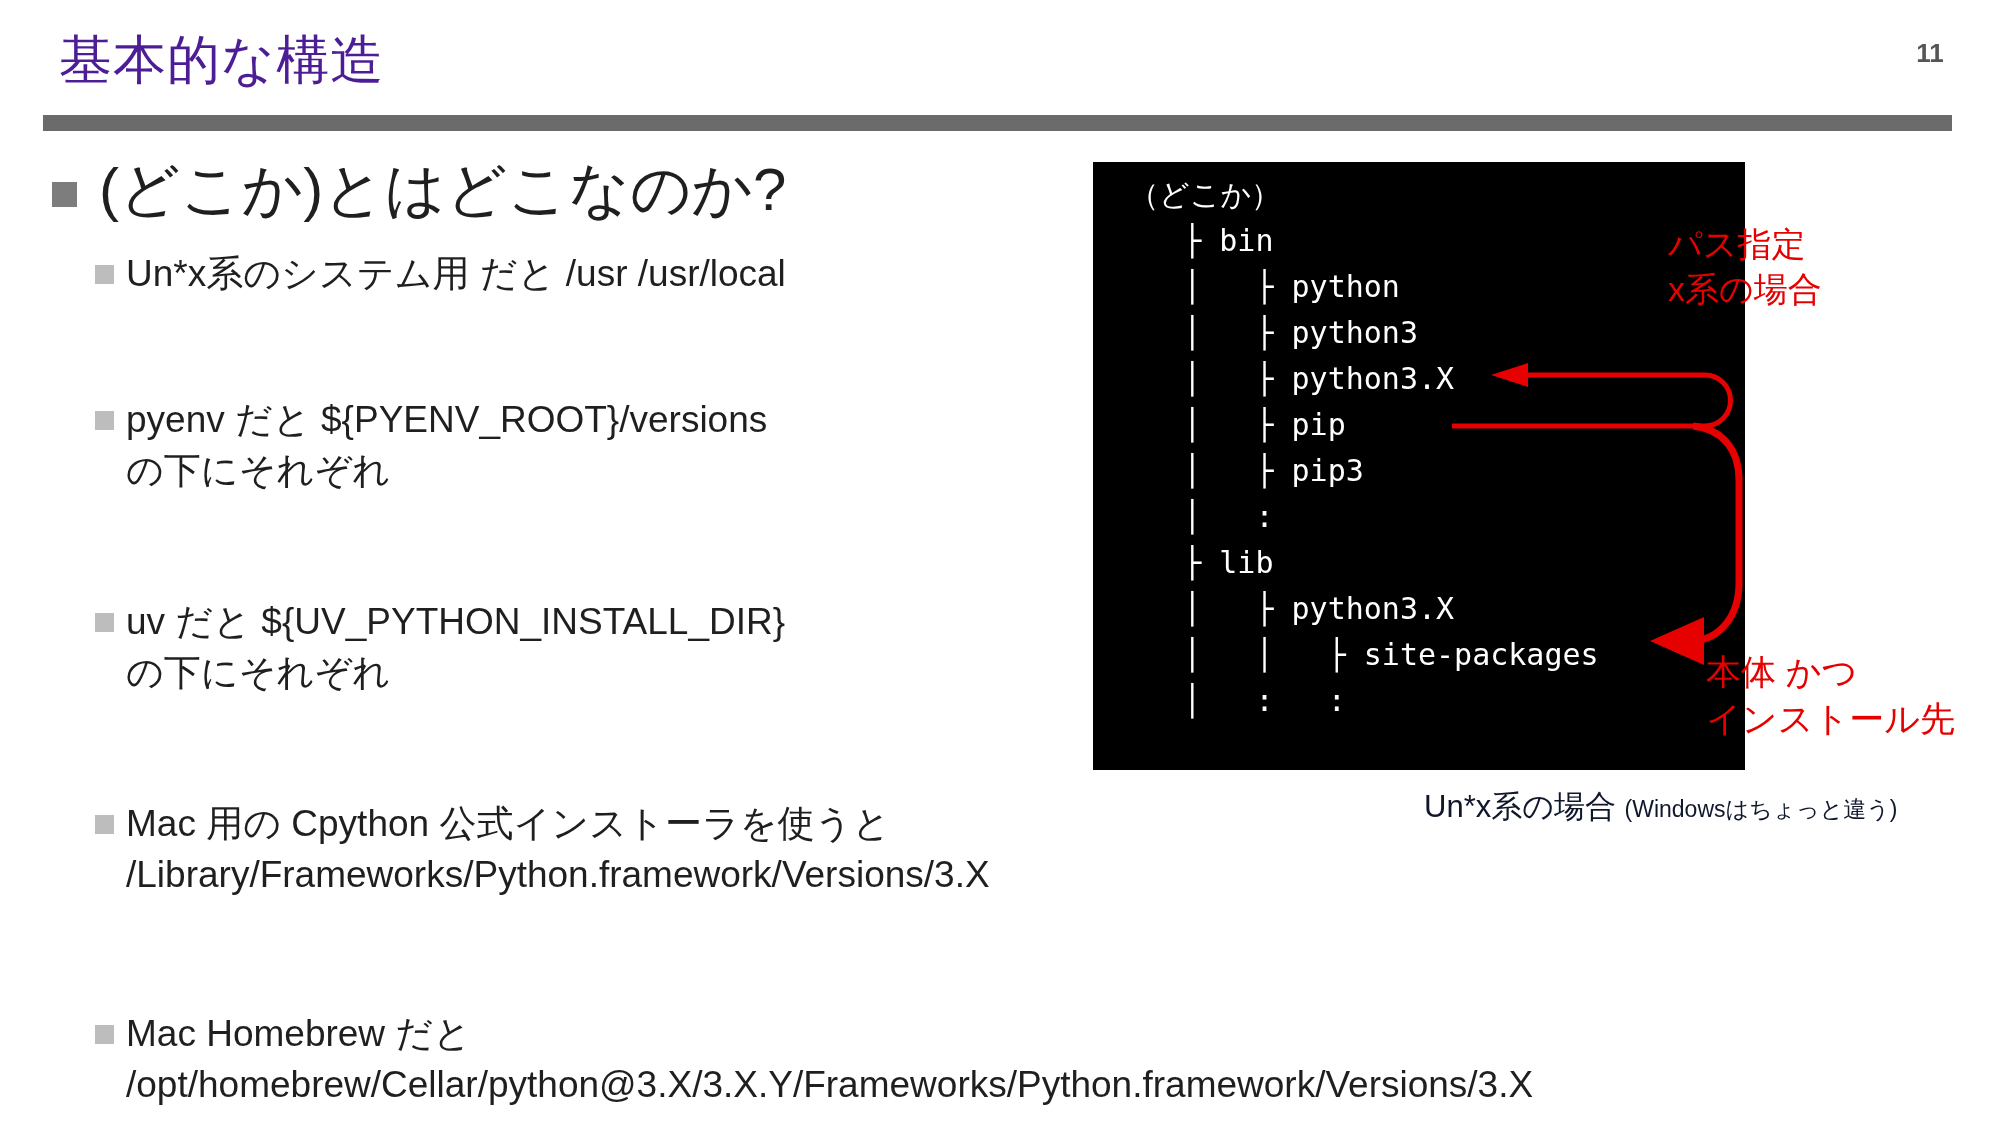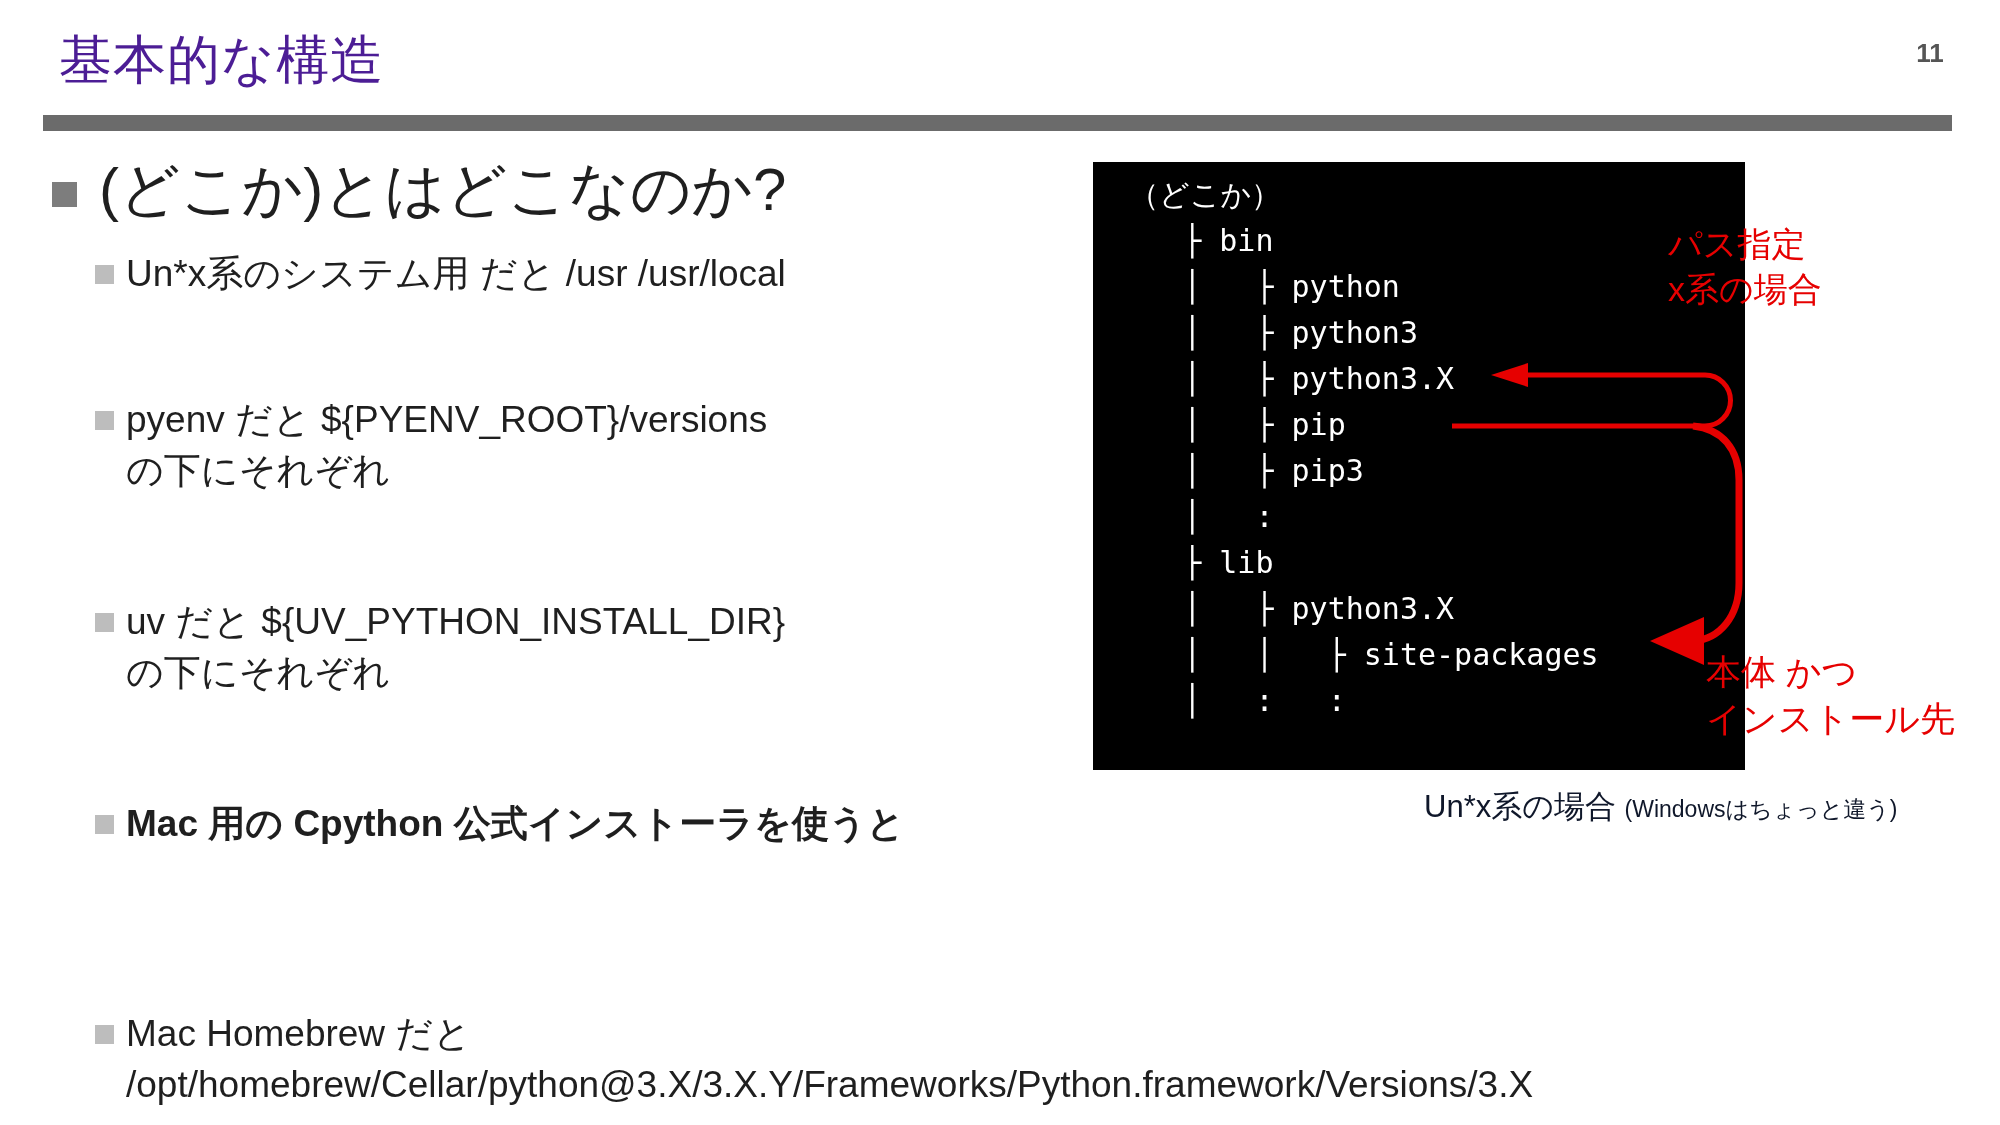--- a/index.html
+++ b/index.html
@@ -77,24 +77,25 @@
 </div>
 
 <div class="abs l2-item" style="top:596px;">
   <span class="l2-square"></span>
   <div class="l2-text">
     <div>uv だと ${UV_PYTHON_INSTALL_DIR}</div>
     <div>の下にそれぞれ</div>
   </div>
 </div>
 
-<div class="abs l2-item" style="top:798px;font-weight:bold;">
+<div class="abs l2-item" style="top:798px;">
   <span class="l2-square"></span>
   <div class="l2-text">
     <div>Mac 用の Cpython 公式インストーラを使うと</div>
+    <div>/Library/Frameworks/Python.framework/Versions/3.X</div>
   </div>
 </div>
 
 <div class="abs l2-item" style="top:1008px;">
   <span class="l2-square"></span>
   <div class="l2-text">
     <div>Mac Homebrew だと</div>
     <div>/opt/homebrew/Cellar/python@3.X/3.X.Y/Frameworks/Python.framework/Versions/3.X</div>
   </div>
 </div>

